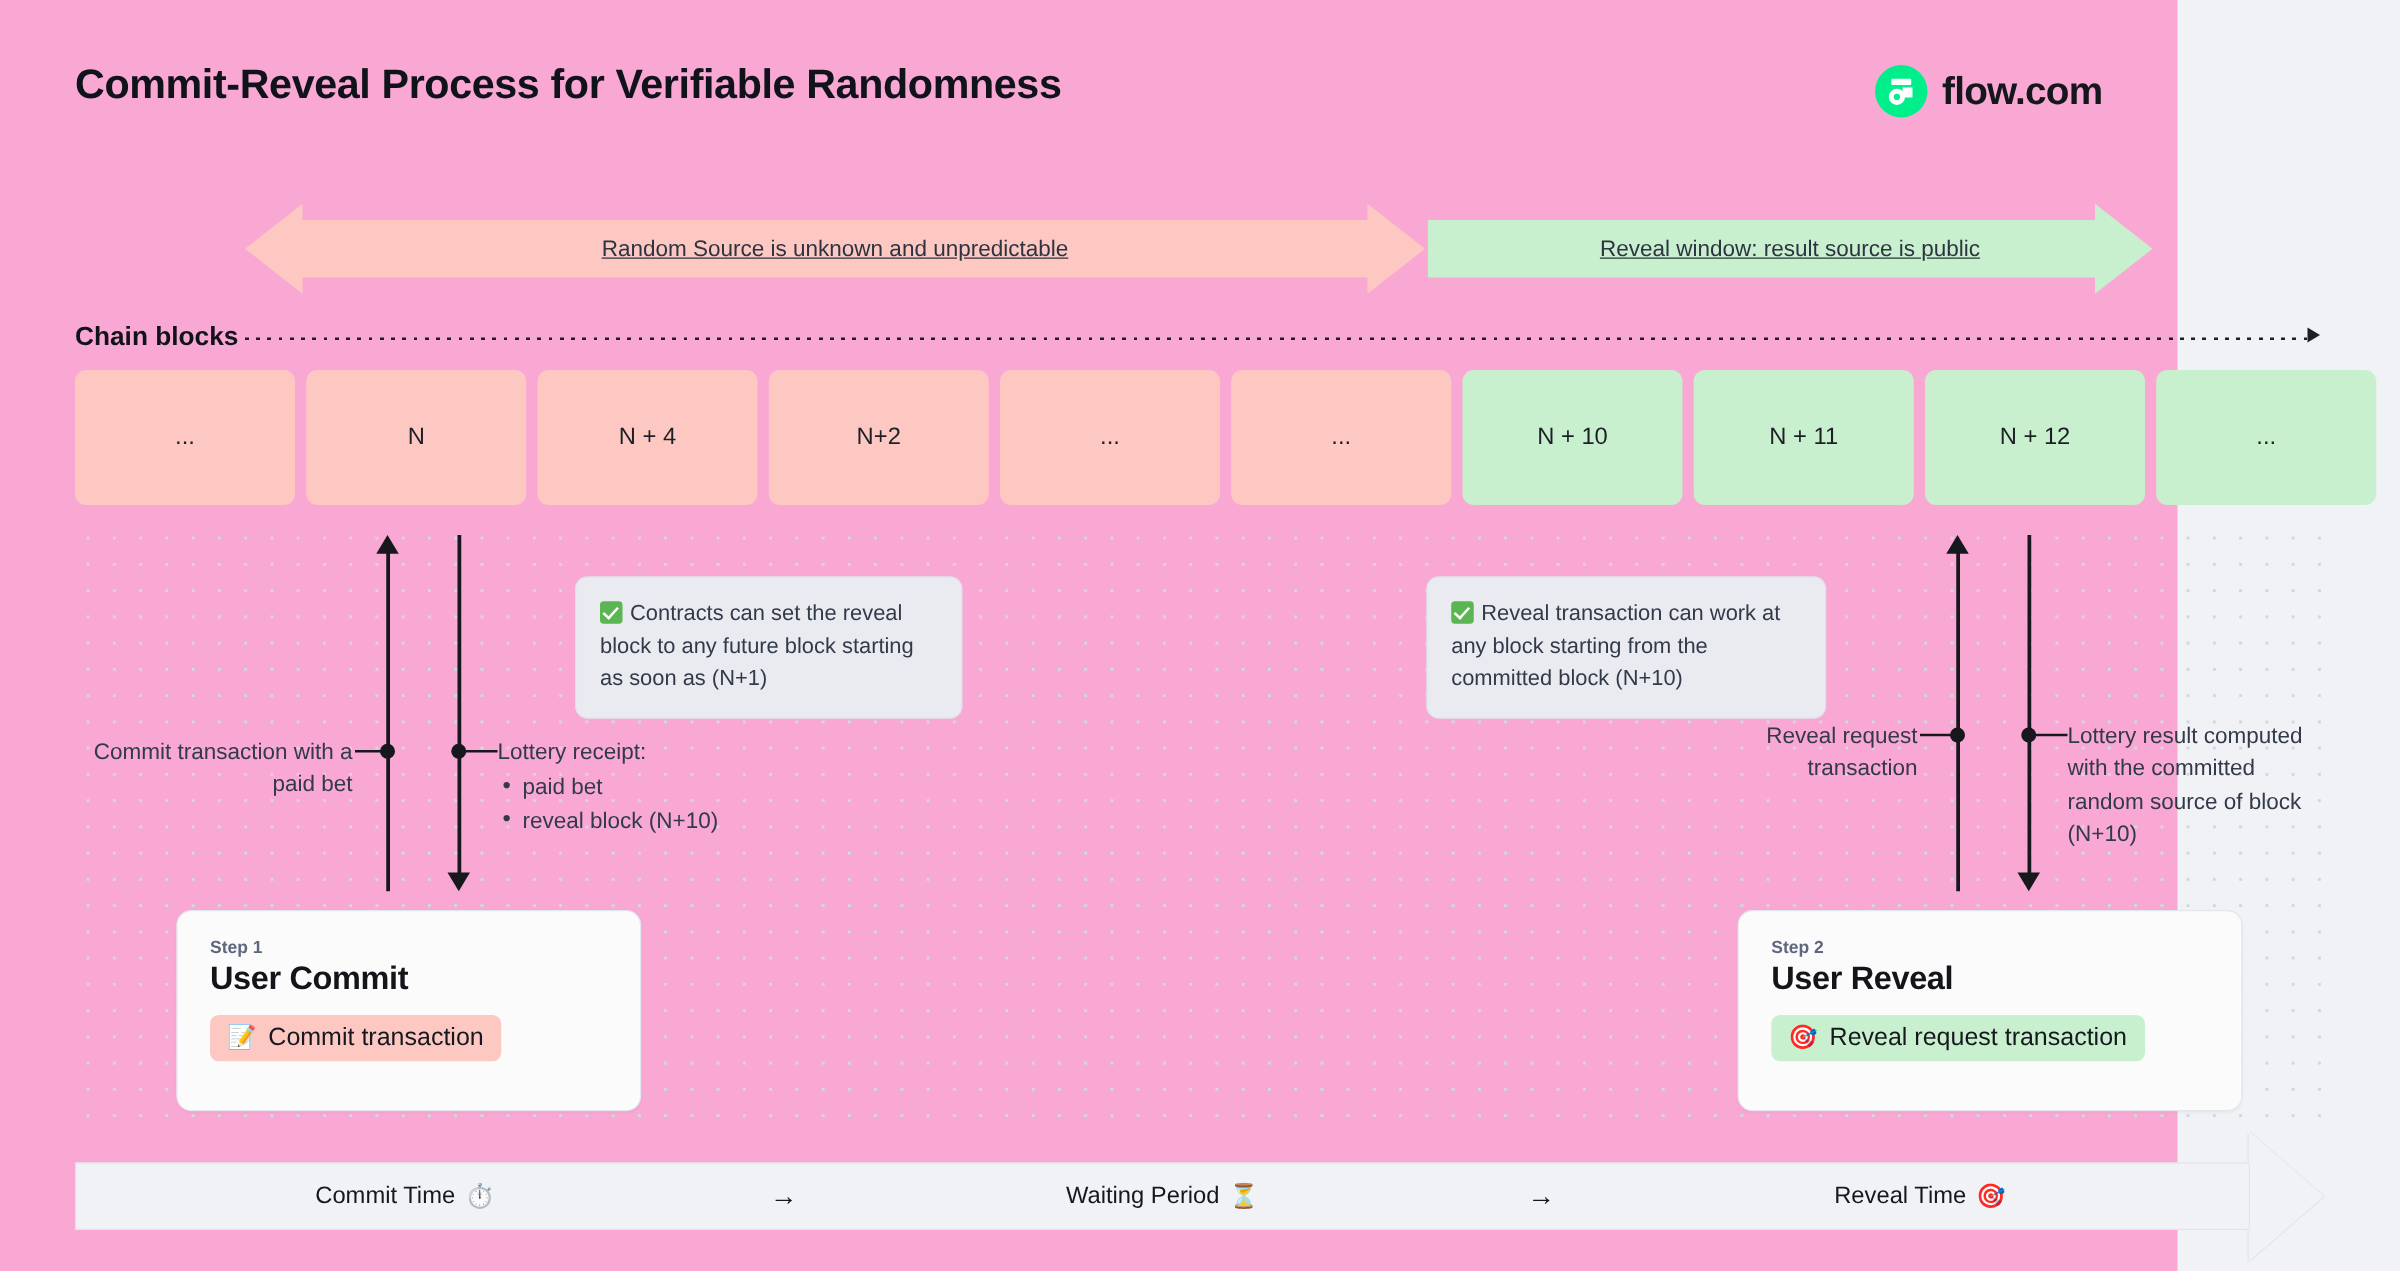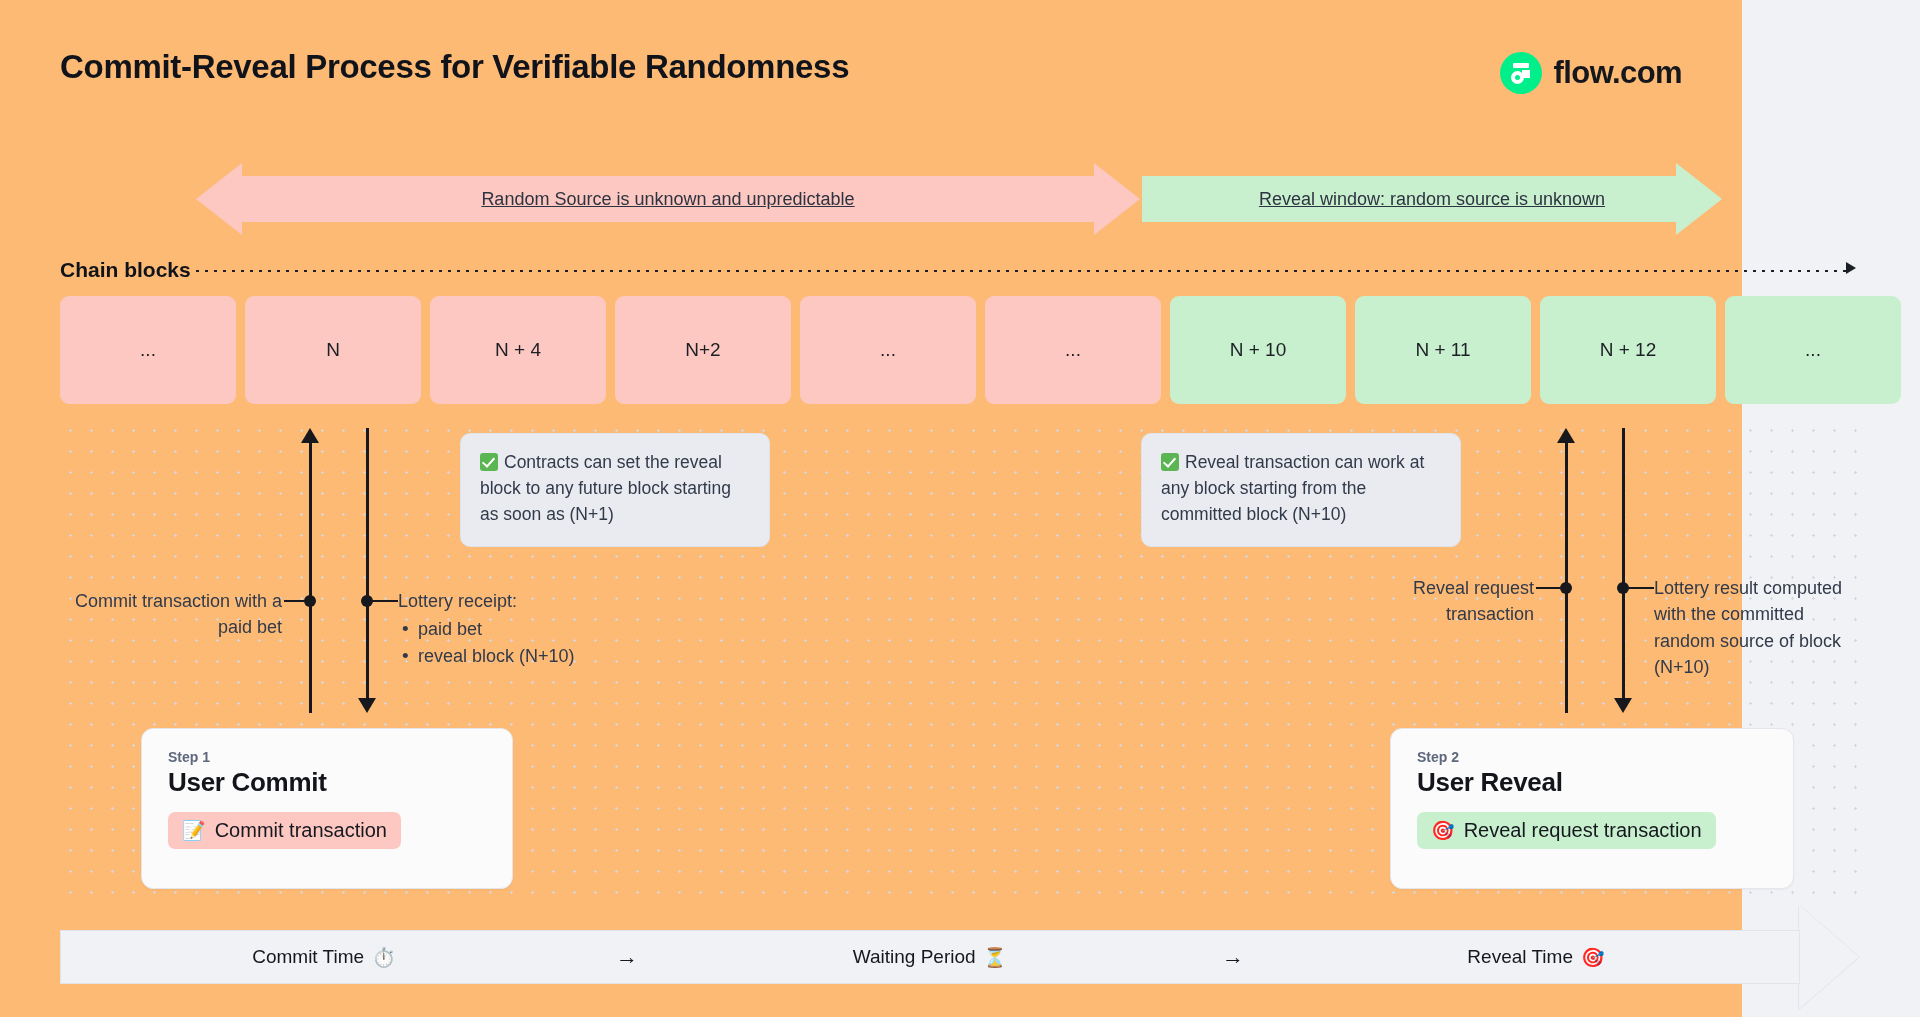--- a/index.html
+++ b/index.html
@@ -5,21 +5,21 @@
   * { box-sizing: border-box; margin: 0; padding: 0; }
   html, body {
     width: 1920px; height: 1017px;
     background: #f1f2f6;
     font-family: "Liberation Sans", sans-serif;
     overflow: hidden;
   }
   #root {
     position: relative;
     width: 1742px; height: 1017px;
-    background: #fdba74;
+    background: #f9a8d4;
   }
 
   
   .page-title {
     position: absolute;
     left: 60px; top: 48px;
     font-size: 33px;
     font-weight: 700;
     color: #11131a;
     letter-spacing: -0.3px;
@@ -125,20 +125,21 @@
 
   
   .callout {
     position: absolute;
     background: #e9ebf0;
     border: 1px solid #dfe2e9;
     border-radius: 10px;
     padding: 16px 19px 18px 19px;
     font-size: 17.5px; line-height: 1.48;
     color: #323a4a;
+    margin-top: 28px;
   }
   .callout .tick {
     display: inline-block;
     width: 18px; height: 18px; border-radius: 3px;
     background: #5ab552; position: relative; top: 3px; margin-right: 6px;
   }
   .callout .tick::after {
     content: ""; position: absolute;
     left: 5px; top: 2px; width: 5px; height: 10px;
     border: solid #fff; border-width: 0 2.6px 2.6px 0;
@@ -211,21 +212,21 @@
         <div class="ring"></div>
     </div>
     <div class="brand-text">flow.com</div>
   </div>
 
   <div class="banner-row">
     <div class="banner banner-unknown">
       <span>Random Source is unknown and unpredictable</span>
     </div>
     <div class="banner banner-reveal">
-      <span>Reveal window: random source is unknown</span>
+      <span>Reveal window: result source is public</span>
     </div>
   </div>
 
   <div class="chain-label">Chain blocks</div>
   <div class="chain-rail"></div>
   <div class="chain-rail-head"></div>
 
   <div class="blocks">
     <div class="block pink">
         <span>...</span>

